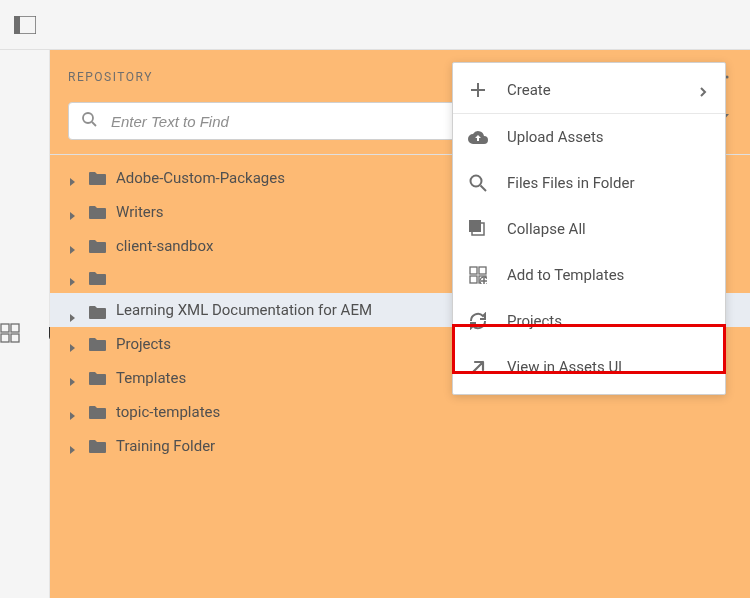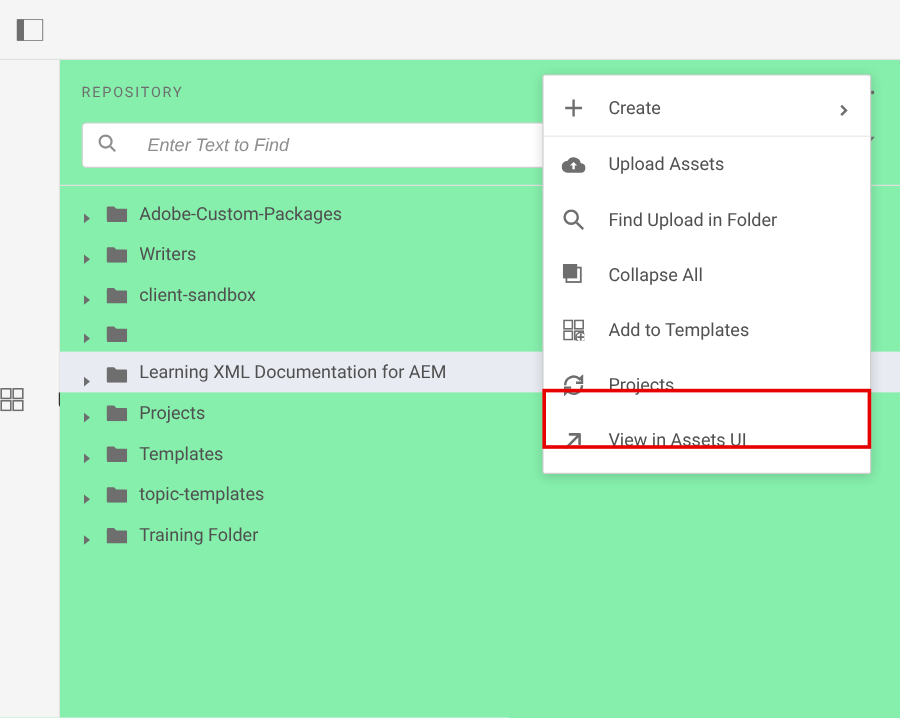--- a/index.html
+++ b/index.html
@@ -42,21 +42,21 @@
   width: 28px; height: 28px;
   display: flex; align-items: center; justify-content: center;
   color: #6e6e6e;
   cursor: pointer;
   font-size: 12px;
   letter-spacing: 0.5px;
 }
 .sidebar-item.active { color: #2c2c2c; }
 .main {
   flex: 1;
-  background: #86efac;
+  background: #fdba74;
   display: flex;
   flex-direction: column;
 }
 .panel-header {
   display: flex;
   align-items: center;
   padding: 16px 18px 10px 18px;
   gap: 10px;
 }
 .panel-title {
@@ -80,21 +80,21 @@
 }
 .search-box {
   flex: 1;
   background: #fff;
   border: 1px solid #d0d0d0;
   border-radius: 4px;
   height: 38px;
   display: flex;
   align-items: center;
   padding: 0 12px;
-  gap: 26px;
+  gap: 14px;
 }
 .search-input {
   border: none;
   outline: none;
   font-size: 15px;
   font-style: italic;
   color: #8e8e8e;
   flex: 1;
   background: transparent;
 }
@@ -379,21 +379,21 @@
     </span>
     <span class="menu-label">Upload Assets</span>
   </div>
   <div class="menu-item">
     <span class="menu-icon">
       <svg width="18" height="18" viewBox="0 0 18 18" fill="none" stroke="currentColor" stroke-width="2">
           <circle cx="7" cy="7" r="5.5"></circle>
           <line x1="11.5" y1="11.5" x2="17" y2="17"></line>
         </svg>
     </span>
-    <span class="menu-label">Find Upload in Folder</span>
+    <span class="menu-label">Files Files in Folder</span>
   </div>
   <div class="menu-item">
     <span class="menu-icon">
       <svg width="18" height="18" viewBox="0 0 18 18" fill="currentColor">
           <rect x="3" y="3" width="12" height="12" fill="none" stroke="currentColor" stroke-width="1.5"></rect>
           <rect x="0" y="0" width="12" height="12" fill="currentColor"></rect>
         </svg>
     </span>
     <span class="menu-label">Collapse All</span>
   </div>

